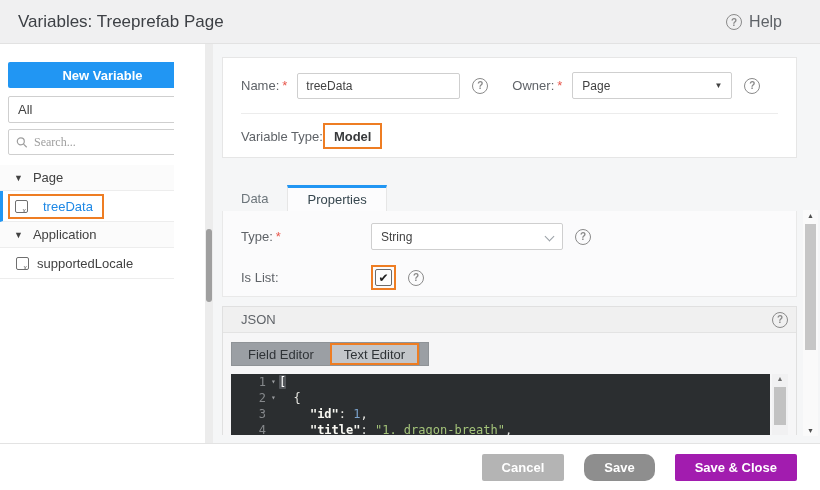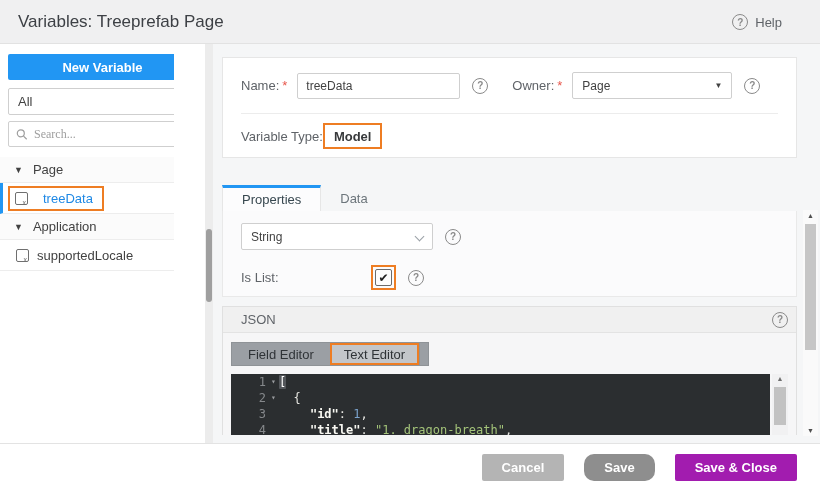--- a/index.html
+++ b/index.html
@@ -10,24 +10,24 @@
   
   .titlebar { position:absolute; top:0; left:0; width:820px; height:44px;
     background:#f0f0f1; border-bottom:1px solid #e2e2e2; }
   .titlebar h1 { position:absolute; left:18px; top:0; line-height:44px;
     font-size:17px; font-weight:400; color:#3d4045; }
   .help { position:absolute; right:38px; top:0; height:44px; display:flex;
     align-items:center; gap:7px; cursor:pointer; }
   .qicon { display:inline-flex; width:16px; height:16px; border:1.5px solid #8a8a8a;
     border-radius:50%; color:#8a8a8a; font-size:10px; align-items:center;
     justify-content:center; font-weight:700; flex:0 0 auto; }
-  .help-label { font-size:13px; color:#5f6368; }
-
-  
-  .sidebar { position:absolute; left:0; top:44px; width:174px; height:399px;
+  .help-label { font-size:16px; color:#5f6368; }
+
+  
+  .sidebar { position:absolute; left:0; top:52px; width:174px; height:399px;
     background:#fff; overflow:hidden; }
   .nv-btn { display:block; margin:10px 8px 0 8px; width:189px; height:26px;
     background:#2196f3; color:#fff; border:none; border-radius:2px;
     font-size:13px; font-weight:700; font-family:inherit; cursor:pointer; }
   .filter-sel { margin:8px 8px 0 8px; width:189px; height:27px; background:#fff;
     border:1px solid #cfcfcf; border-radius:2px; display:flex; align-items:center;
     padding:0 9px; font-size:13px; color:#424242; cursor:pointer; }
   .filter-sel .caret { margin-left:auto; font-size:8px; color:#424242; }
   .search-box { margin:6px 8px 0 8px; width:189px; height:26px; border:1px solid #cfcfcf;
     border-radius:2px; display:flex; align-items:center; padding:0 7px; background:#fff; }
@@ -230,27 +230,28 @@
       </div>
       <div class="fp-row2">
         <span class="flabel">Variable Type:</span>
         <span class="obox-pad">
           <span class="vt-value">Model</span>
         </span>
       </div>
     </div>
 
     <div class="tabs">
+      <div class="tab">Data</div>
       <div class="tab active">Properties</div>
-      <div class="tab">Data</div>
     </div>
 
     <div class="tab-area">
       <div class="props-block">
         <div class="prow">
+          <span class="plabel"><span>Type:</span><span class="req">*</span></span>
           <div class="sel type-sel">
             <span>String</span>
             <span class="chev"></span>
           </div>
           <span class="gap12"></span>
           <span class="qicon">?</span>
         </div>
         <div class="prow">
           <span class="plabel">Is List:</span>
           <span class="cbox-wrap">

